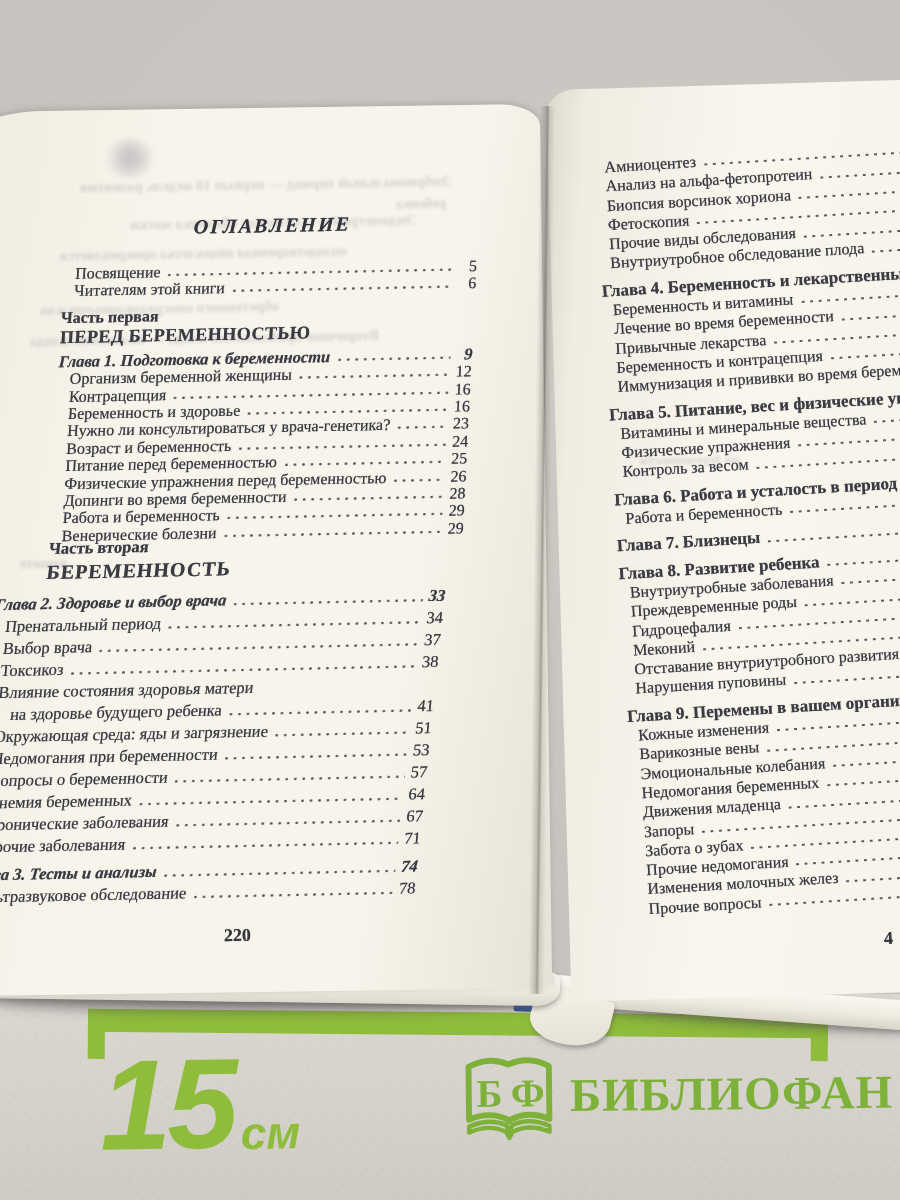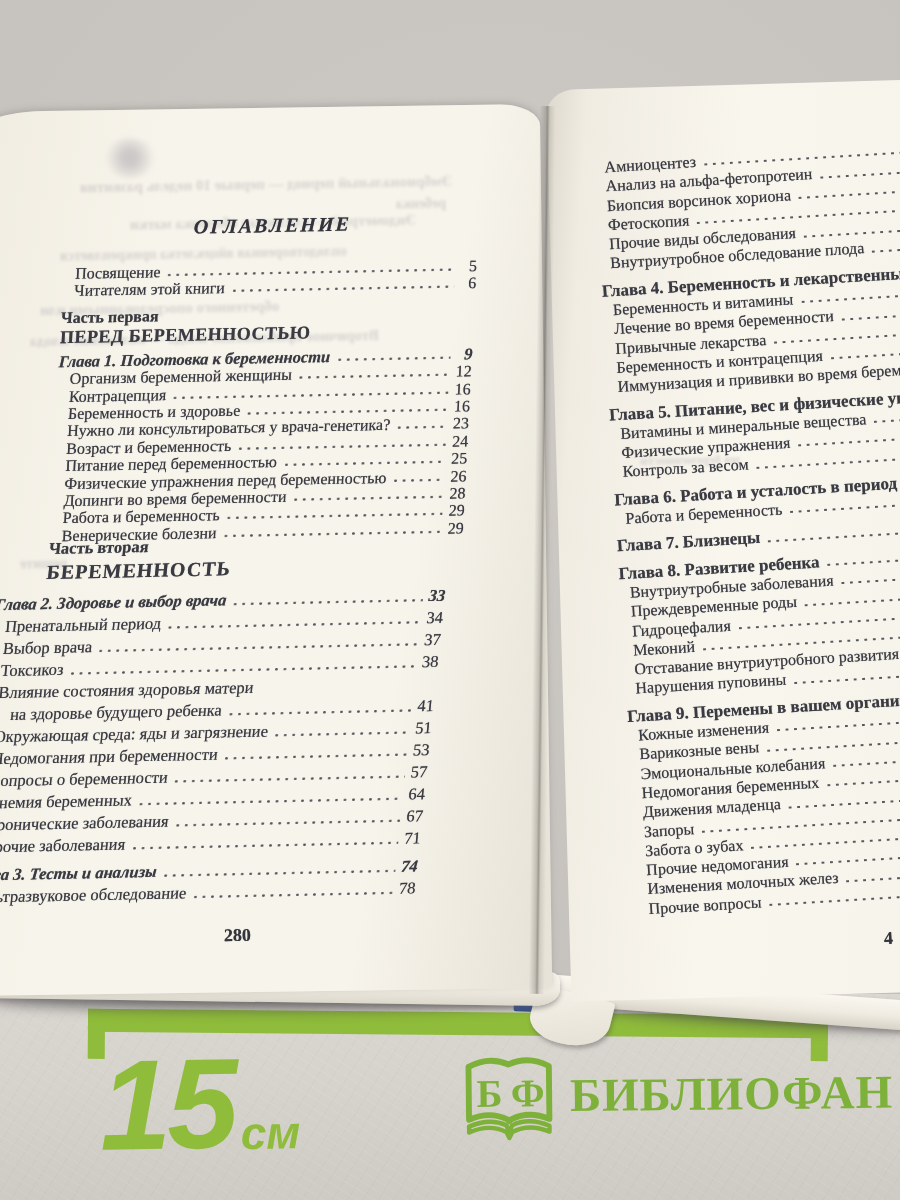--- a/index.html
+++ b/index.html
@@ -541,16 +541,16 @@
         </div>
 
         <div class="row k-item">
           <span class="txt">Прочие вопросы</span>
           <span class="dots"></span>
 
         </div>
       </div>
   </div>
 
-  <div class="folio" style="left:224px;top:925px;transform:rotate(-1deg);">280</div>
+  <div class="folio" style="left:224px;top:925px;transform:rotate(-1deg);">220</div>
   <div class="folio" style="left:884px;top:928px;transform:rotate(-3deg);">4</div>
 
 </div>
 
 </body></html>

